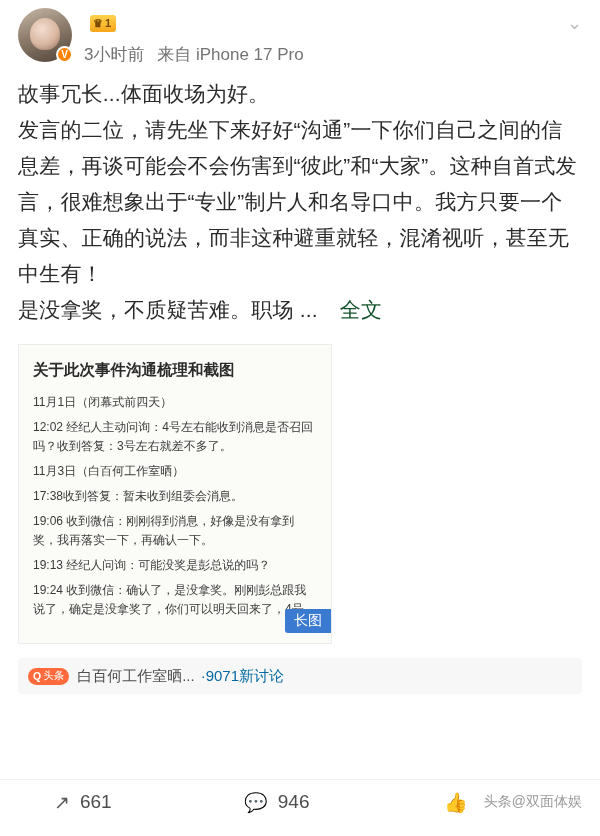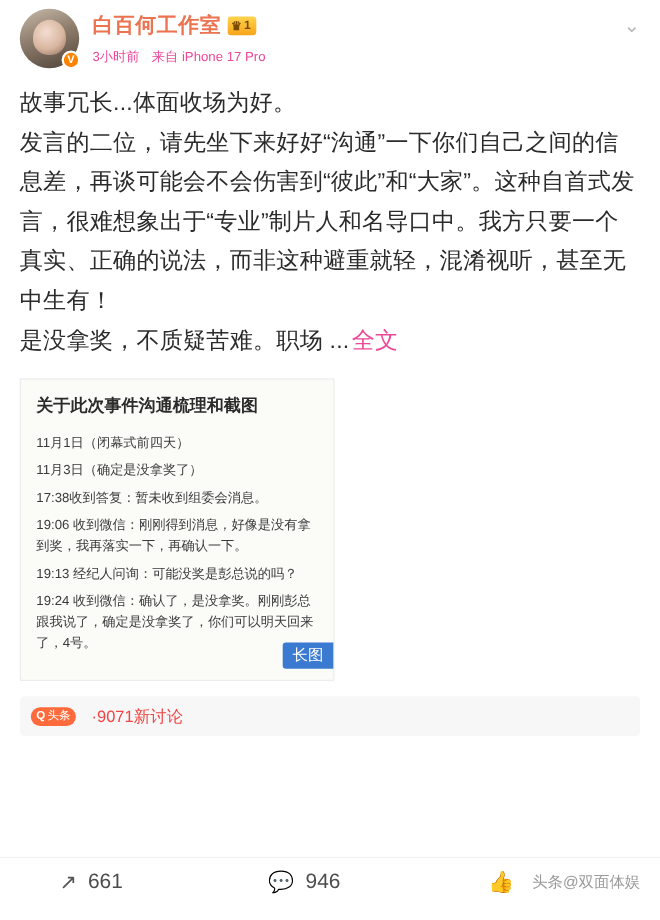--- a/index.html
+++ b/index.html
@@ -99,22 +99,22 @@
     color: #7a4a00;
     font-size: 11px;
     font-weight: bold;
   }
   .crown-badge .crown {
     font-size: 11px;
     margin-right: 2px;
   }
   .meta-row {
     margin-top: 7px;
-    font-size: 12px;
-    color: #ec4899;
+    font-size: 17px;
+    color: #737373;
   }
   .meta-row .src {
     margin-left: 8px;
   }
   .chevron {
     width: 30px;
     flex: 0 0 30px;
     text-align: right;
     color: #b9b9b9;
     font-size: 18px;
@@ -128,30 +128,30 @@
     font-size: 21px;
     line-height: 36px;
     color: #2b2b2b;
     letter-spacing: 0.2px;
     word-break: break-all;
   }
   .content p {
     margin: 0;
   }
   .more-link {
-    color: #ec4899;
+    color: #14532d;
     cursor: pointer;
-    margin-left: 2px;
+    margin-left: 22px;
   }
 
   
   .image-card {
     position: relative;
     margin-top: 16px;
-    width: 286px;
+    width: 314px;
     background: #fbfbf8;
     border: 1px solid #ececec;
     box-sizing: border-box;
     padding: 14px 14px 18px 14px;
   }
   .img-title {
     font-size: 15.5px;
     font-weight: bold;
     color: #2b2b2b;
     line-height: 22px;
@@ -205,21 +205,21 @@
     white-space: nowrap;
   }
   .hot-tag .q {
     margin-right: 2px;
     font-weight: bold;
   }
   .topic-title {
     color: #4e4e4e;
   }
   .topic-count {
-    color: #ef4444;
+    color: #0369a1;
     margin-left: 6px;
   }
 
   
   .action-bar {
     position: absolute;
     left: 0;
     right: 0;
     bottom: 14px;
     height: 40px;
@@ -268,21 +268,20 @@
 
 <div class="post">
 
   <div class="header">
     <div class="avatar-wrap">
       <div class="avatar"></div>
       <div class="verified">V</div>
     </div>
     <div class="head-right">
       <div class="name-row">
-        <span class="username">白百何工作室</span>
         <span class="crown-badge">
           <span class="crown">♛</span>
           <span>1</span>
         </span>
       </div>
       <div class="meta-row">
         <span>3小时前</span>
         <span class="src">来自 iPhone 17 Pro</span>
       </div>
     </div>
@@ -291,33 +290,35 @@
 
   <div class="content">
     <p>故事冗长...体面收场为好。</p>
     <p>发言的二位，请先坐下来好好“沟通”一下你们自己之间的信息差，再谈可能会不会伤害到“彼此”和“大家”。这种自首式发言，很难想象出于“专业”制片人和名导口中。我方只要一个真实、正确的说法，而非这种避重就轻，混淆视听，甚至无中生有！</p>
     <p><span>是没拿奖，不质疑苦难。职场 ...</span><span class="more-link">全文</span></p>
   </div>
 
   <div class="image-card">
     <div class="img-title">关于此次事件沟通梳理和截图</div>
     <div class="img-line bold">11月1日（闭幕式前四天）</div>
-    <div class="img-line bold">11月3日（确定是没拿奖了）</div>
+    <div class="img-line">12:02 经纪人主动问询：4号左右能收到消息是否召回吗？收到答复：3号左右就差不多了。</div>
+    <div class="img-line bold">11月3日（白百何工作室晒）</div>
     <div class="img-line">17:38收到答复：暂未收到组委会消息。</div>
     <div class="img-line">19:06 收到微信：刚刚得到消息，好像是没有拿到奖，我再落实一下，再确认一下。</div>
     <div class="img-line">19:13 经纪人问询：可能没奖是彭总说的吗？</div>
     <div class="img-line">19:24 收到微信：确认了，是没拿奖。刚刚彭总跟我说了，确定是没拿奖了，你们可以明天回来了，4号。</div>
     <div class="long-pic-badge">长图</div>
   </div>
 
   <div class="topic-bar">
     <span class="hot-tag">
       <span class="q">Q</span>
       <span>头条</span>
     </span>
+    <span class="topic-title">白百何工作室晒...</span>
     <span class="topic-count">·9071新讨论</span>
   </div>
 
   <div class="divider-top"></div>
 
   <div class="action-bar">
     <div class="action act-share">
       <span class="ico">↗</span>
       <span>661</span>
     </div>

